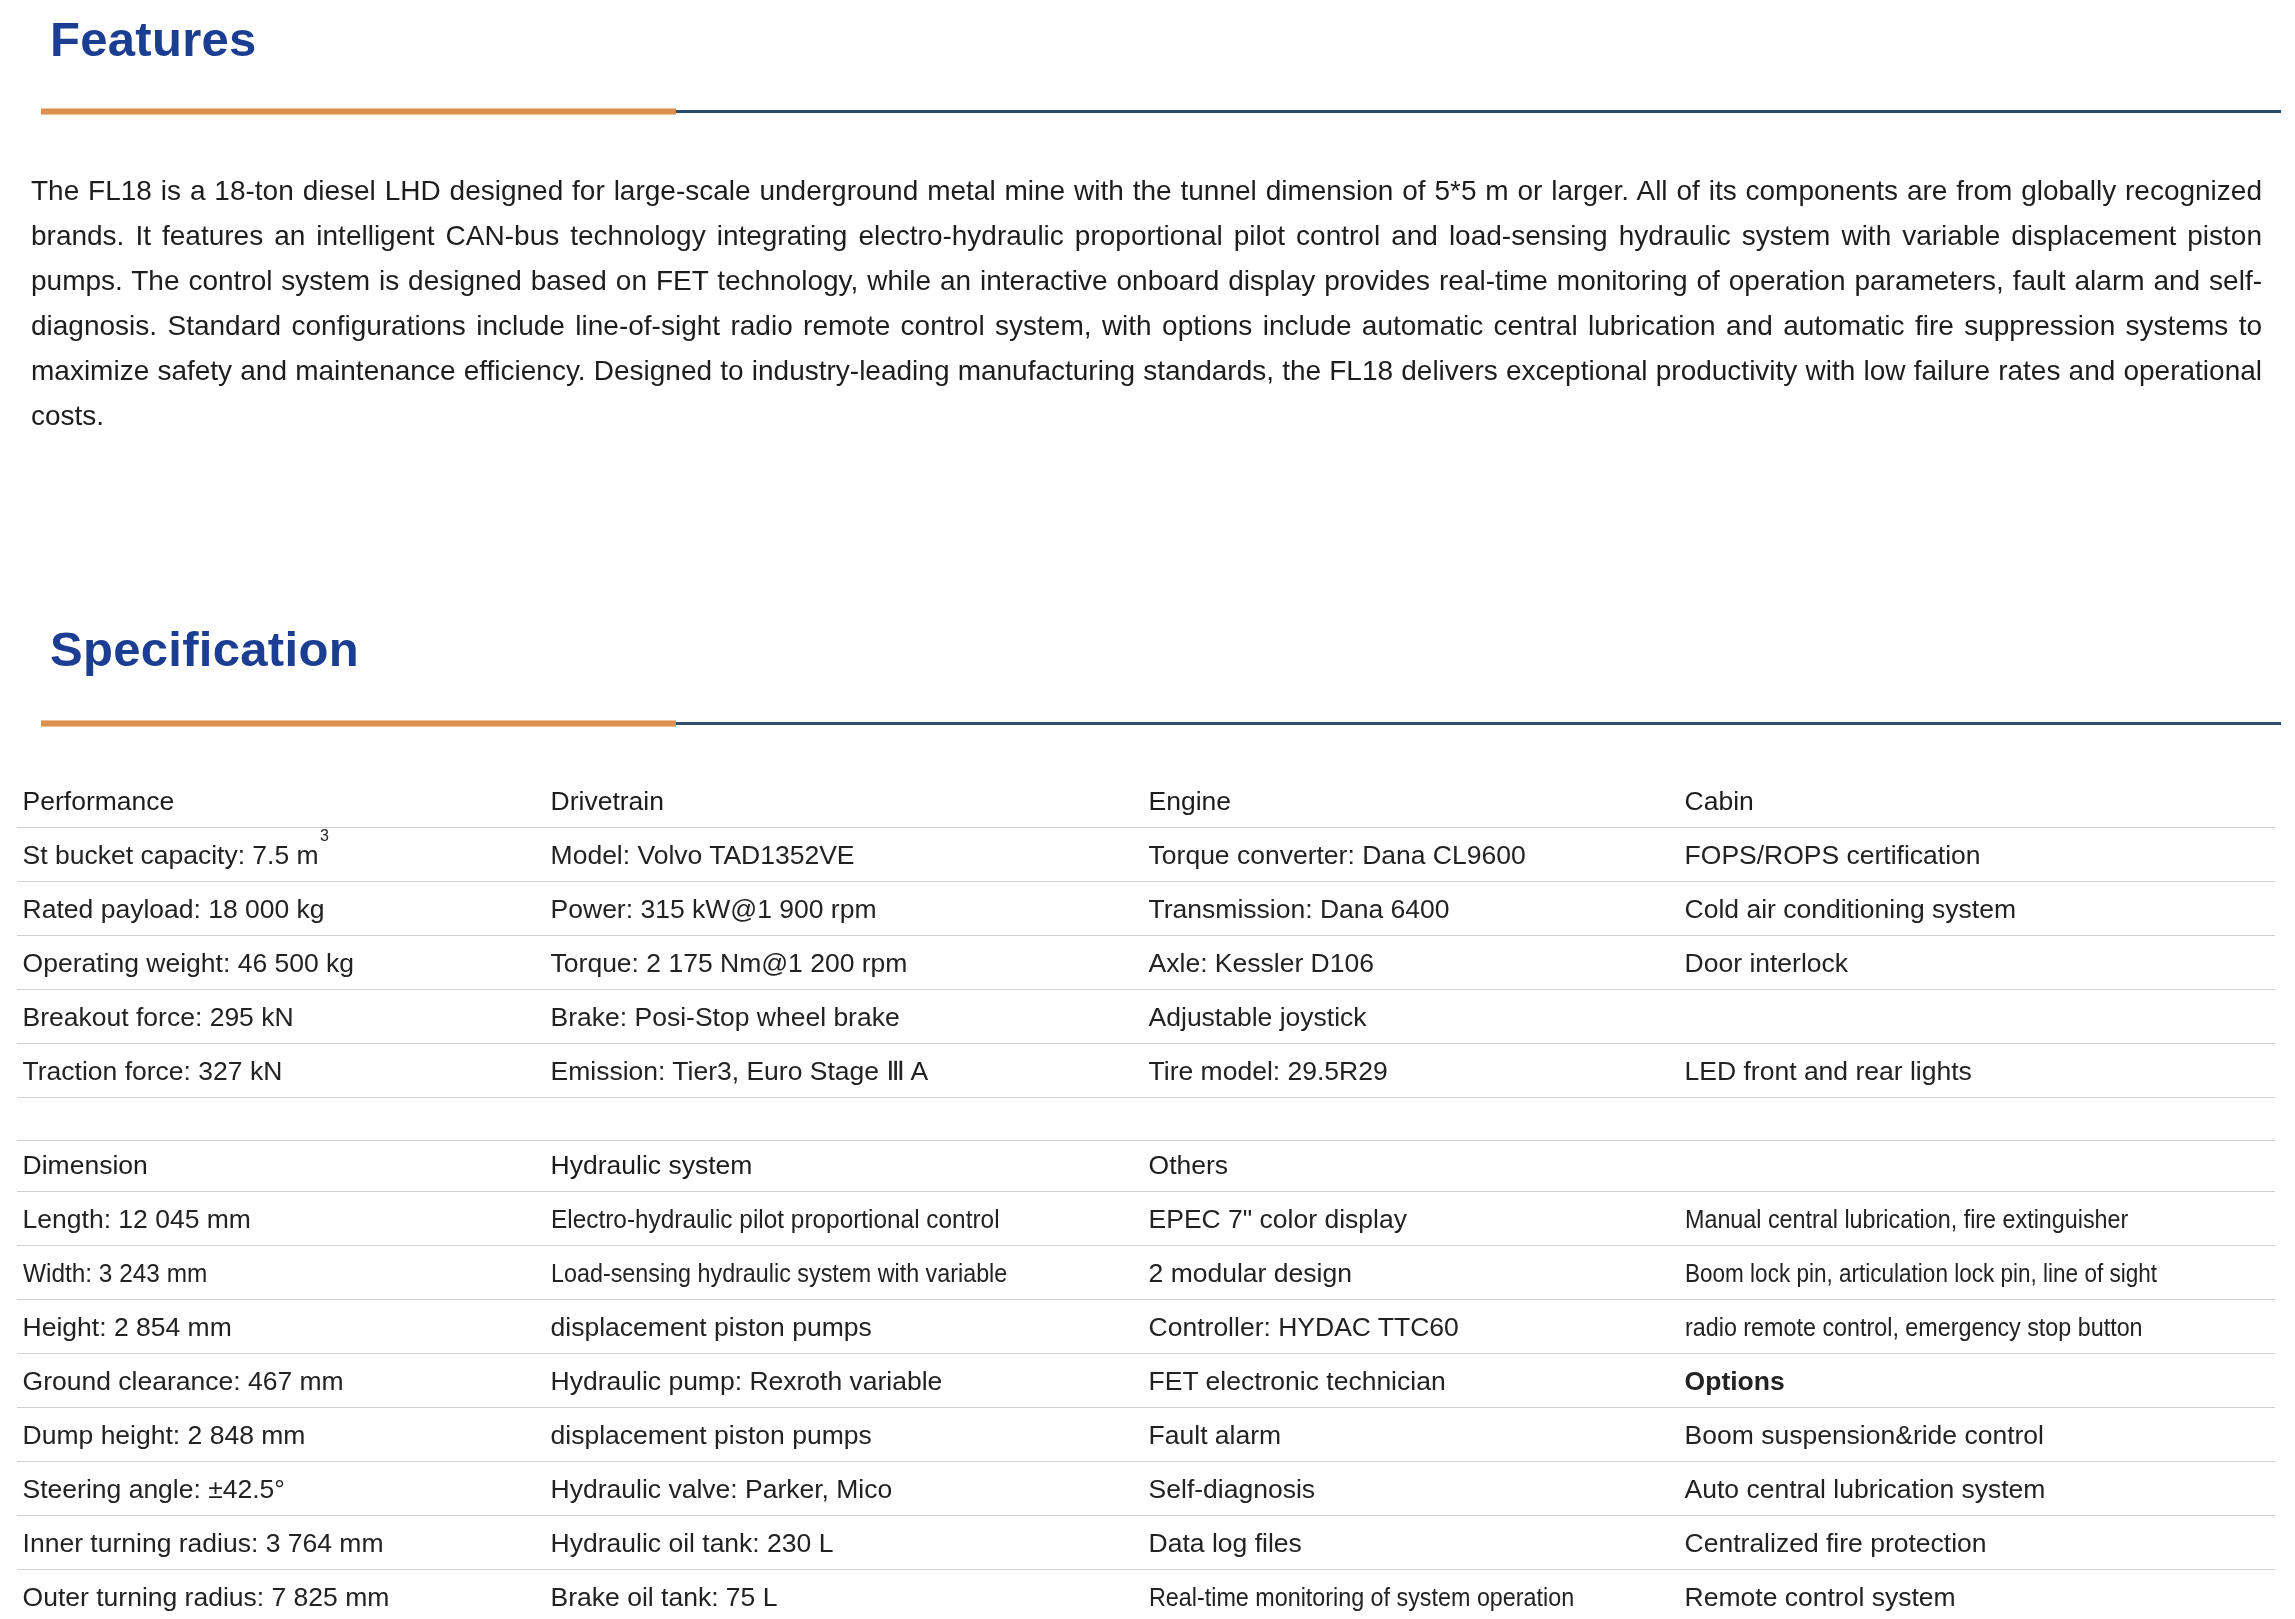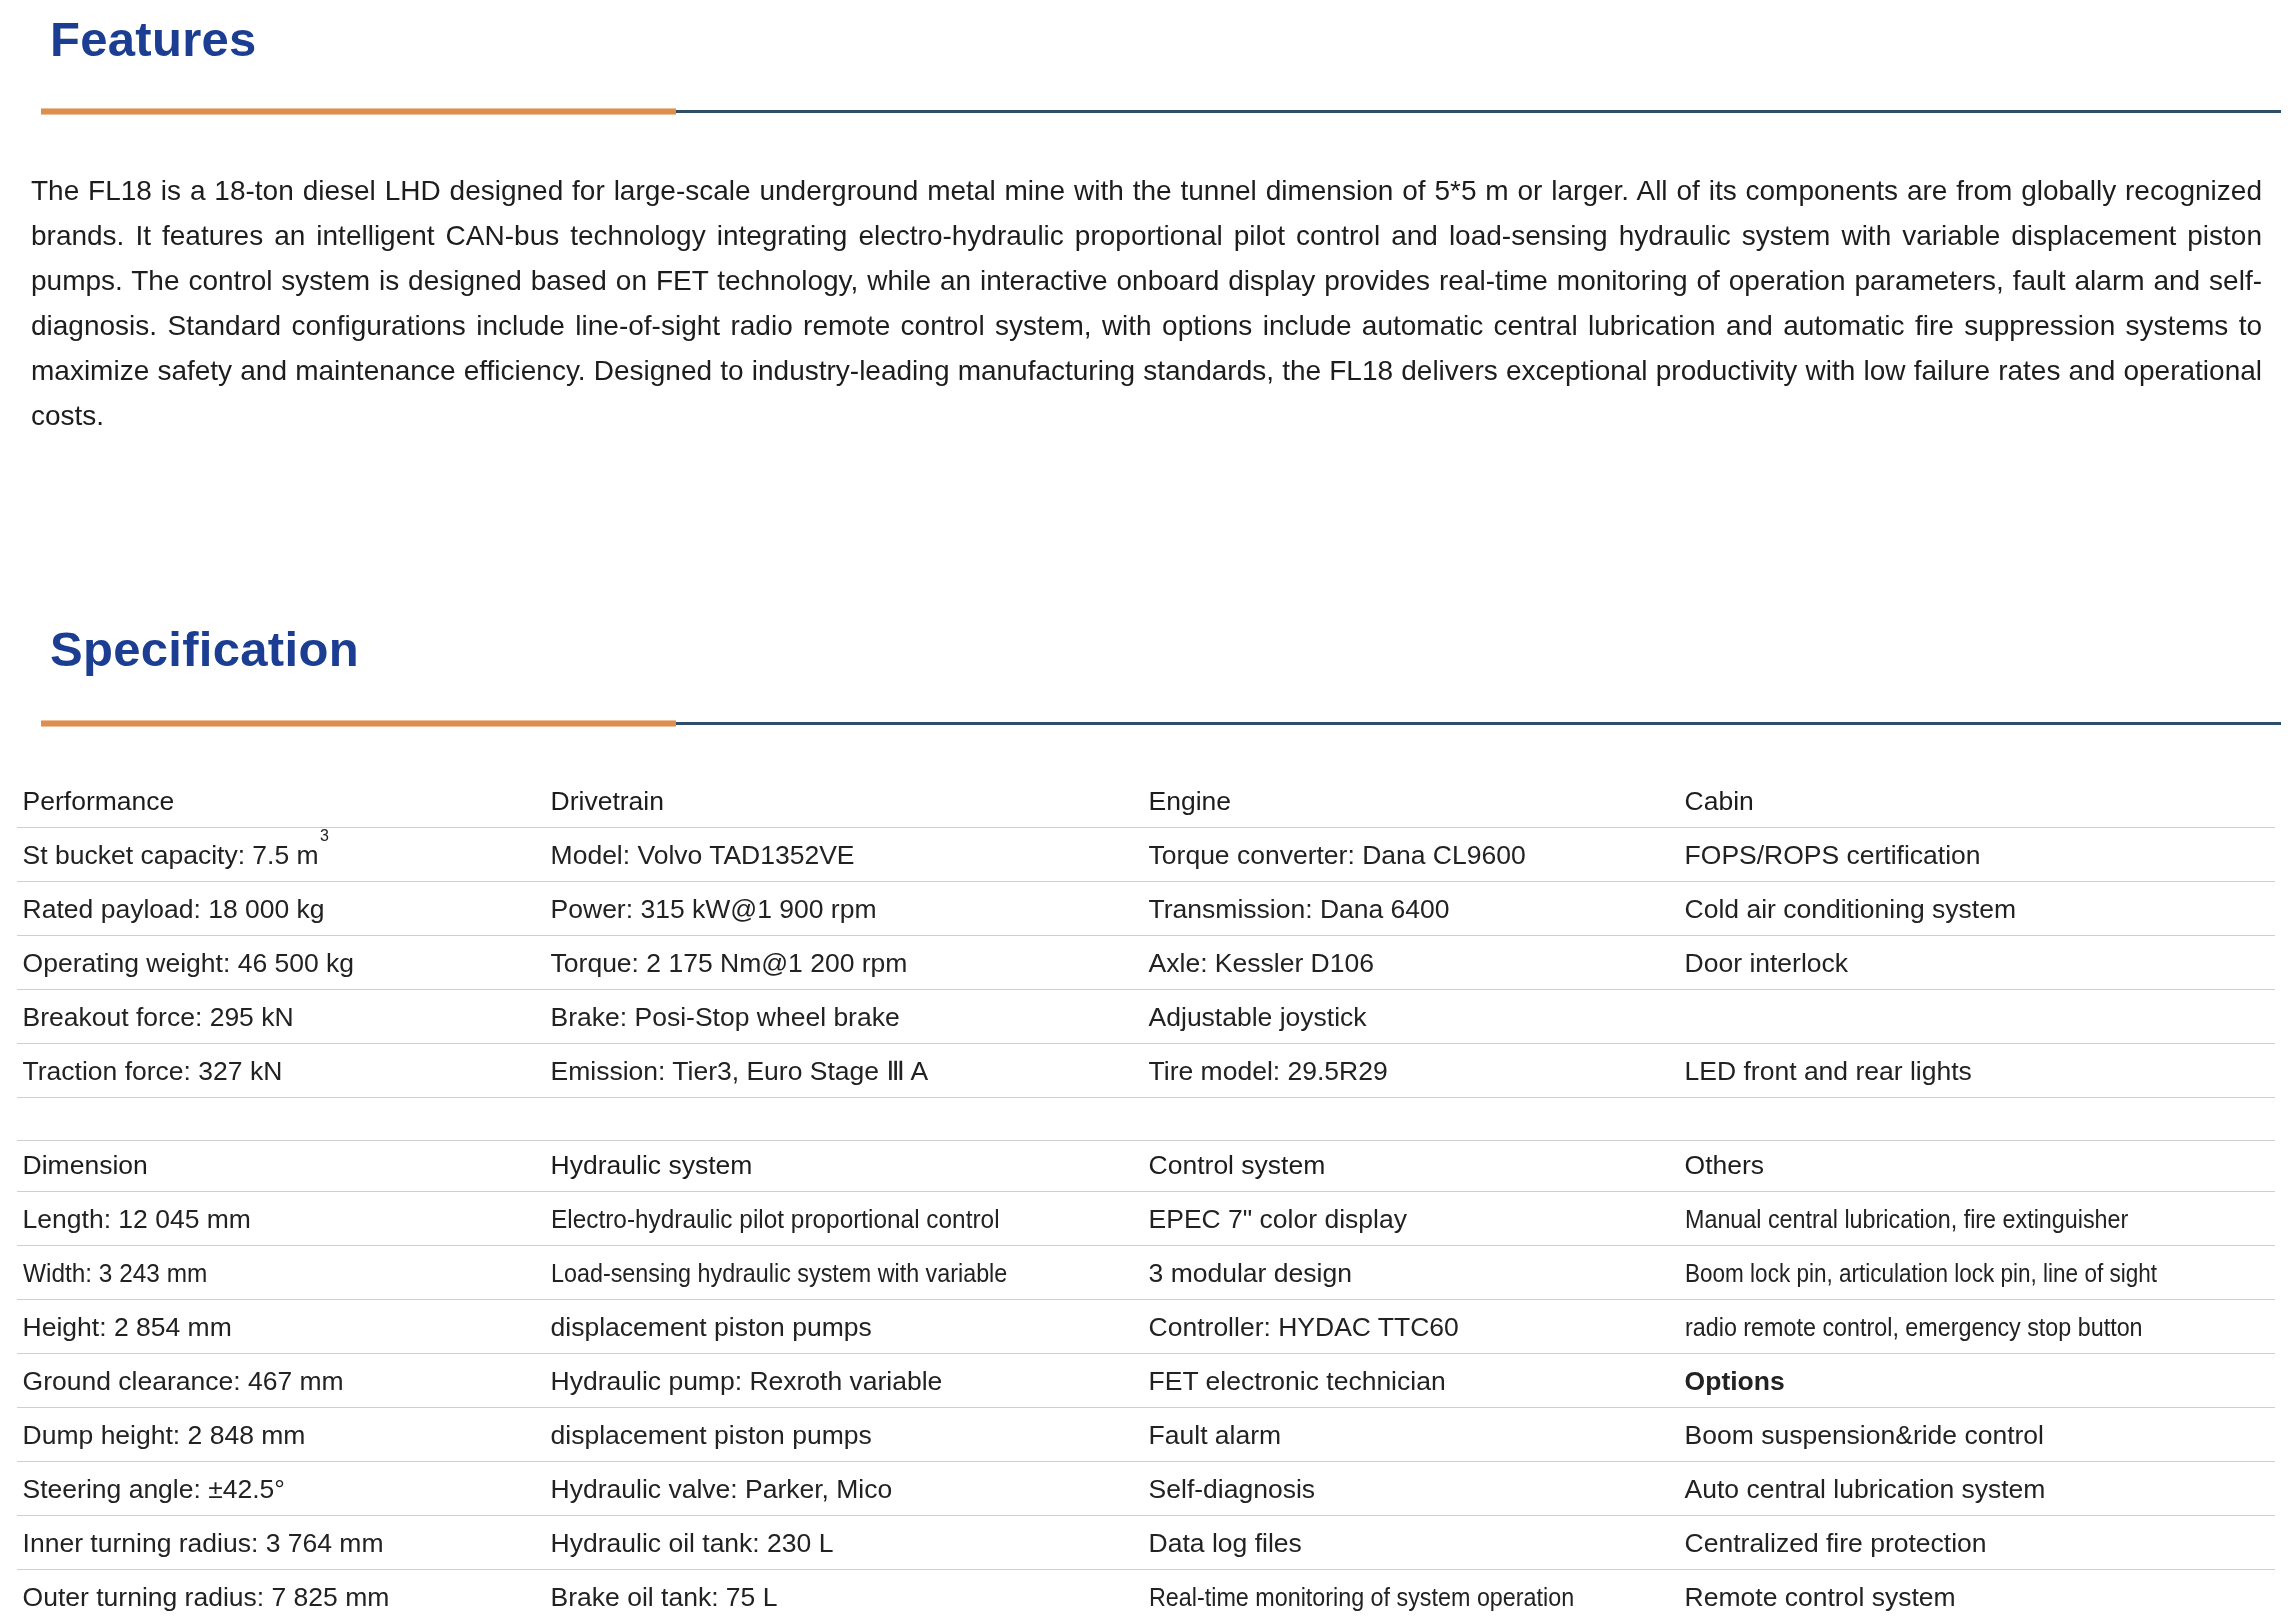--- a/index.html
+++ b/index.html
@@ -151,23 +151,20 @@
 
   <div class="spec-table" id="table2">
     <div class="trow thead">
       <div class="tcell th">
           <span>Dimension</span>
         </div>
       <div class="tcell th">
           <span>Hydraulic system</span>
         </div>
       <div class="tcell th">
-          <span>Control system</span>
-        </div>
-      <div class="tcell th">
           <span>Others</span>
         </div>
     </div>
     <div class="trow">
       <div class="tcell">
           <span>Length: 12 045 mm</span>
         </div>
       <div class="tcell">
           <span class="cx92">Electro-hydraulic pilot proportional control</span>
         </div>
@@ -179,21 +176,21 @@
         </div>
     </div>
     <div class="trow">
       <div class="tcell">
           <span class="cx92">Width: 3 243 mm</span>
         </div>
       <div class="tcell">
           <span class="cx88">Load-sensing hydraulic system with variable</span>
         </div>
       <div class="tcell">
-          <span>3 modular design</span>
+          <span>2 modular design</span>
         </div>
       <div class="tcell">
           <span class="cx85">Boom lock pin, articulation lock pin, line of sight</span>
         </div>
     </div>
     <div class="trow">
       <div class="tcell">
           <span>Height: 2 854 mm</span>
         </div>
       <div class="tcell">

